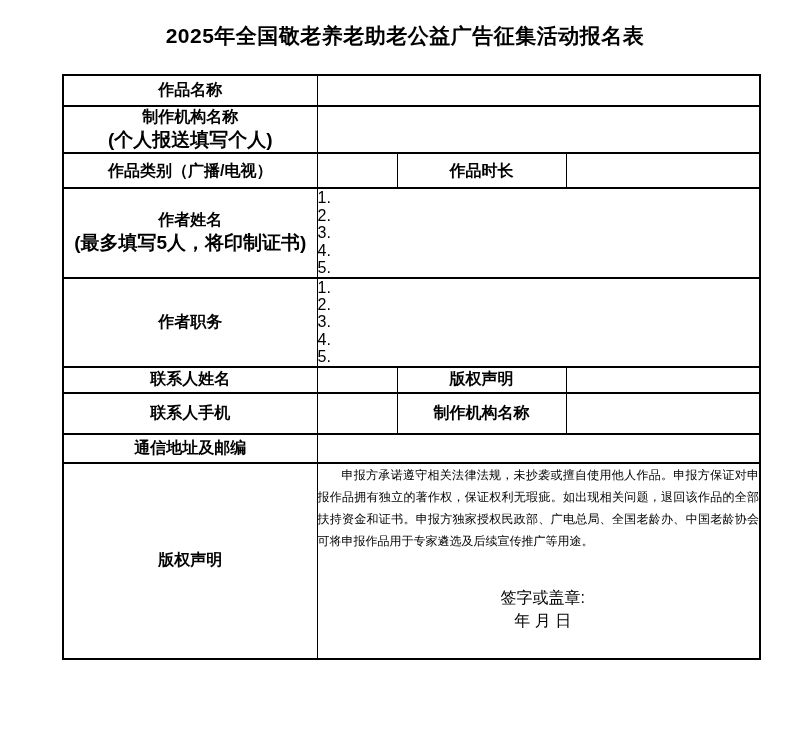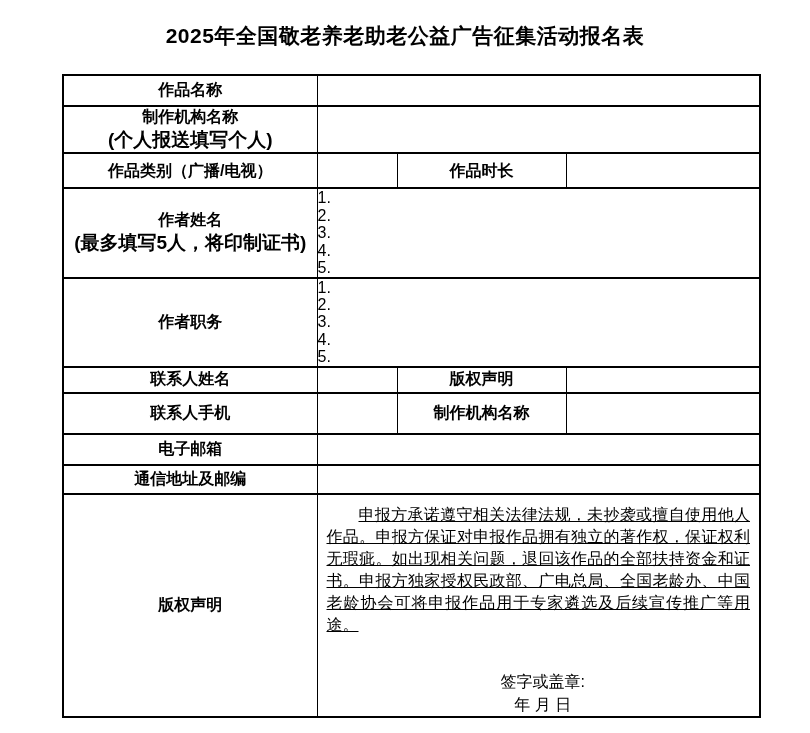--- a/index.html
+++ b/index.html
@@ -63,26 +63,25 @@
     text-align: left;
     font-size: 14px;
     line-height: 17.4px;
     padding: 1px 2px 0 4px;
   }
   td.copyright-cell {
     vertical-align: top;
     padding: 5px 5px 4px 6px;
   }
   .statement {
-    margin: 9px;
+    margin: 0;
     text-indent: 2em;
     text-align: justify;
-    font-size: 16px;
+    font-size: 12px;
     line-height: 22px;
-    text-decoration: underline;
   }
   .sig-block {
     margin-top: 34px;
     padding-left: 9px;
     font-size: 16px;
     line-height: 23px;
     text-align: center;
   }
 </style>
 </head>
@@ -153,24 +152,20 @@
       <td class="val"></td>
     </tr>
 
     <tr style="height:41px">
       <td class="lbl">联系人手机</td>
       <td class="val"></td>
       <td class="lbl">制作机构名称</td>
       <td class="val"></td>
     </tr>
 
-    <tr style="height:31px">
-      <td class="lbl">电子邮箱</td>
-      <td class="val" colspan="3"></td>
-    </tr>
 
     <tr style="height:29px">
       <td class="lbl">通信地址及邮编</td>
       <td class="val" colspan="3"></td>
     </tr>
 
     <tr style="height:196px">
       <td class="lbl">版权声明</td>
       <td class="copyright-cell" colspan="3">
         <p class="statement">申报方承诺遵守相关法律法规，未抄袭或擅自使用他人作品。申报方保证对申报作品拥有独立的著作权，保证权利无瑕疵。如出现相关问题，退回该作品的全部扶持资金和证书。申报方独家授权民政部、广电总局、全国老龄办、中国老龄协会可将申报作品用于专家遴选及后续宣传推广等用途。</p>

